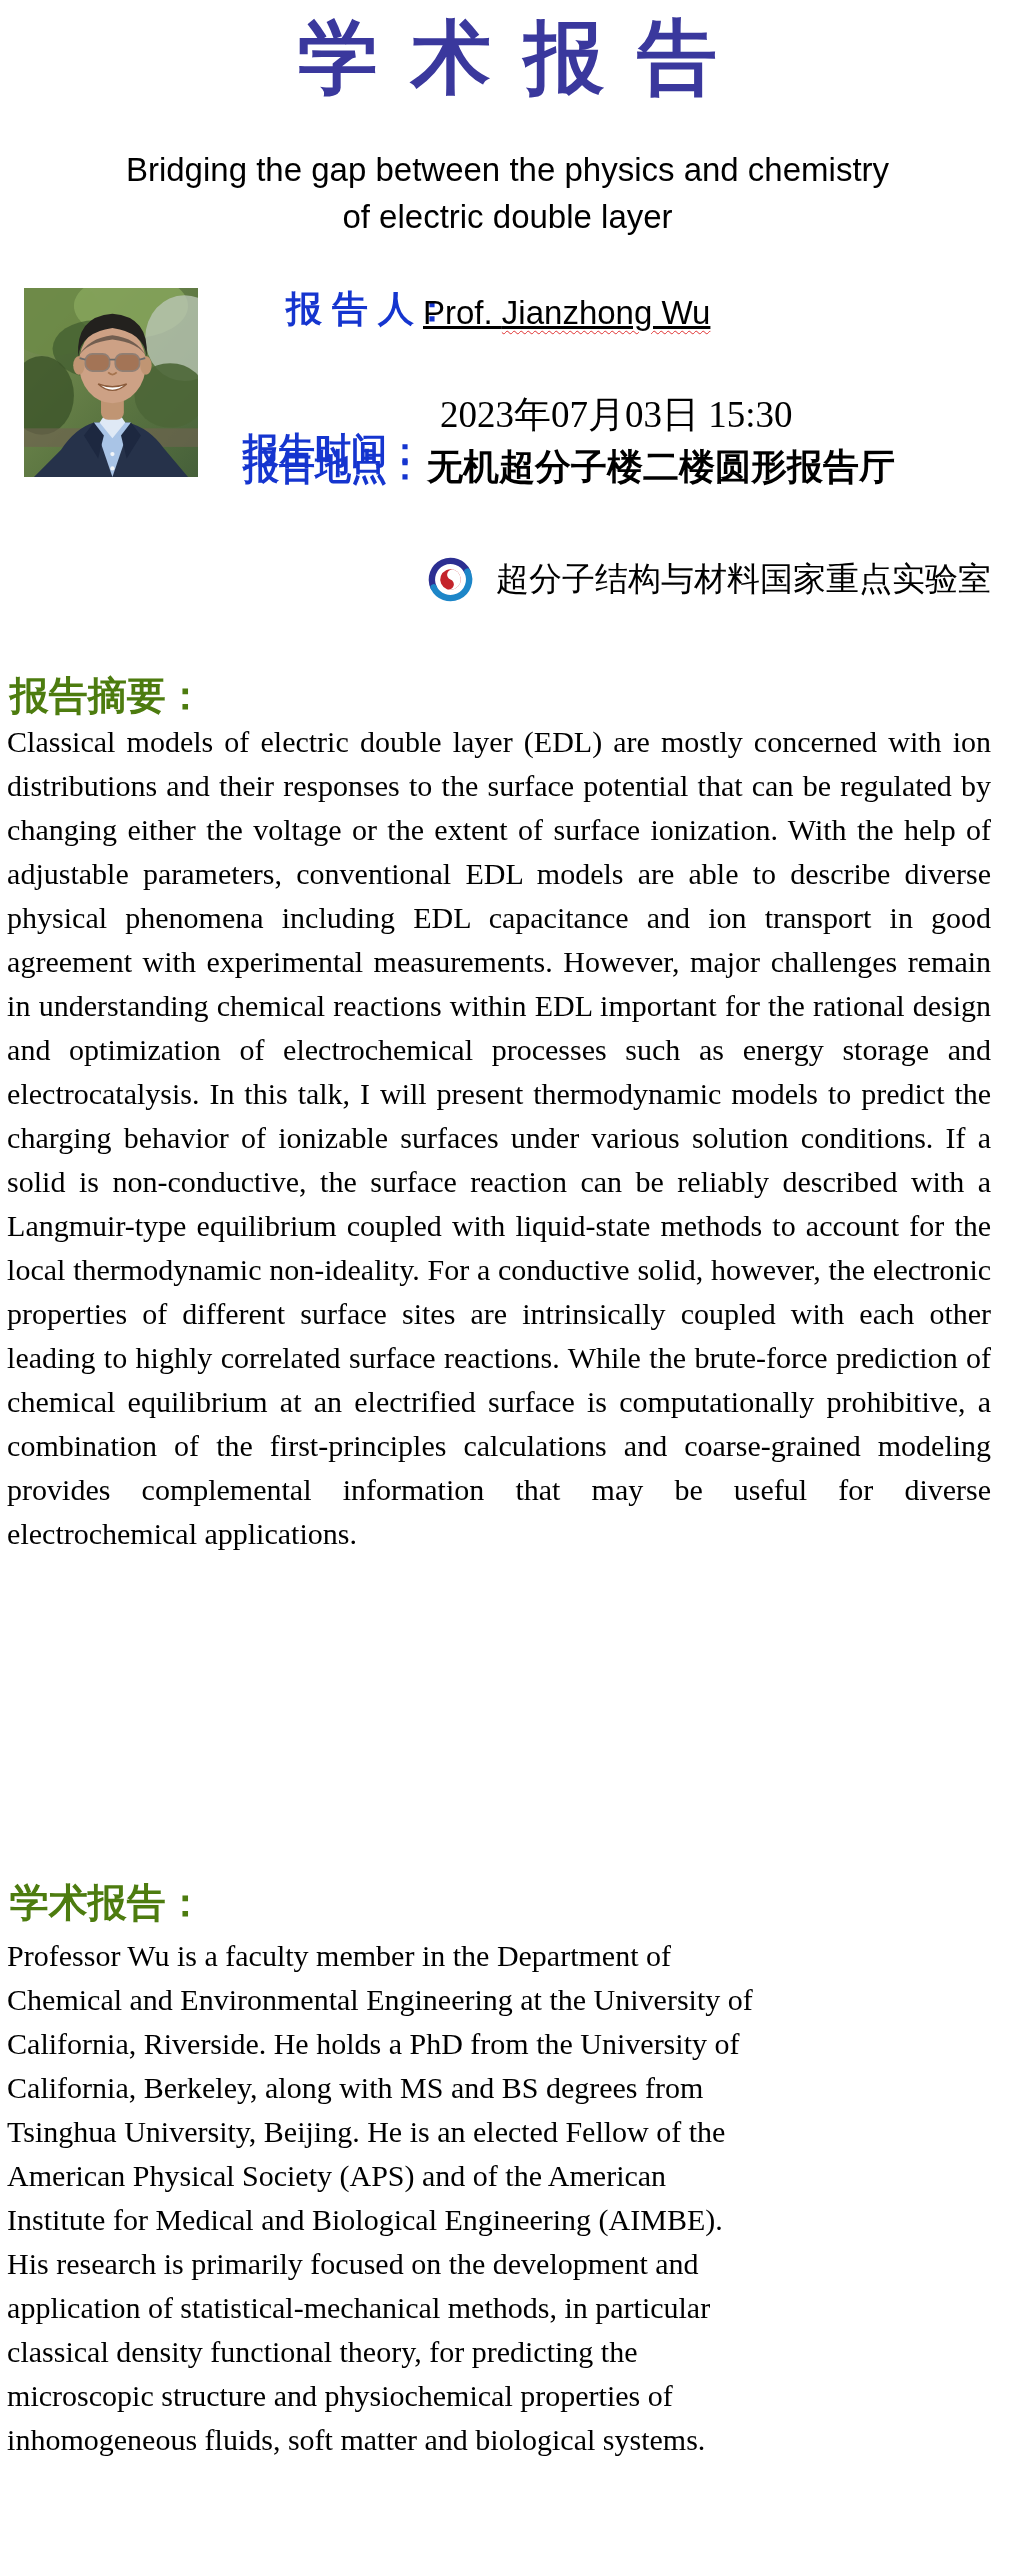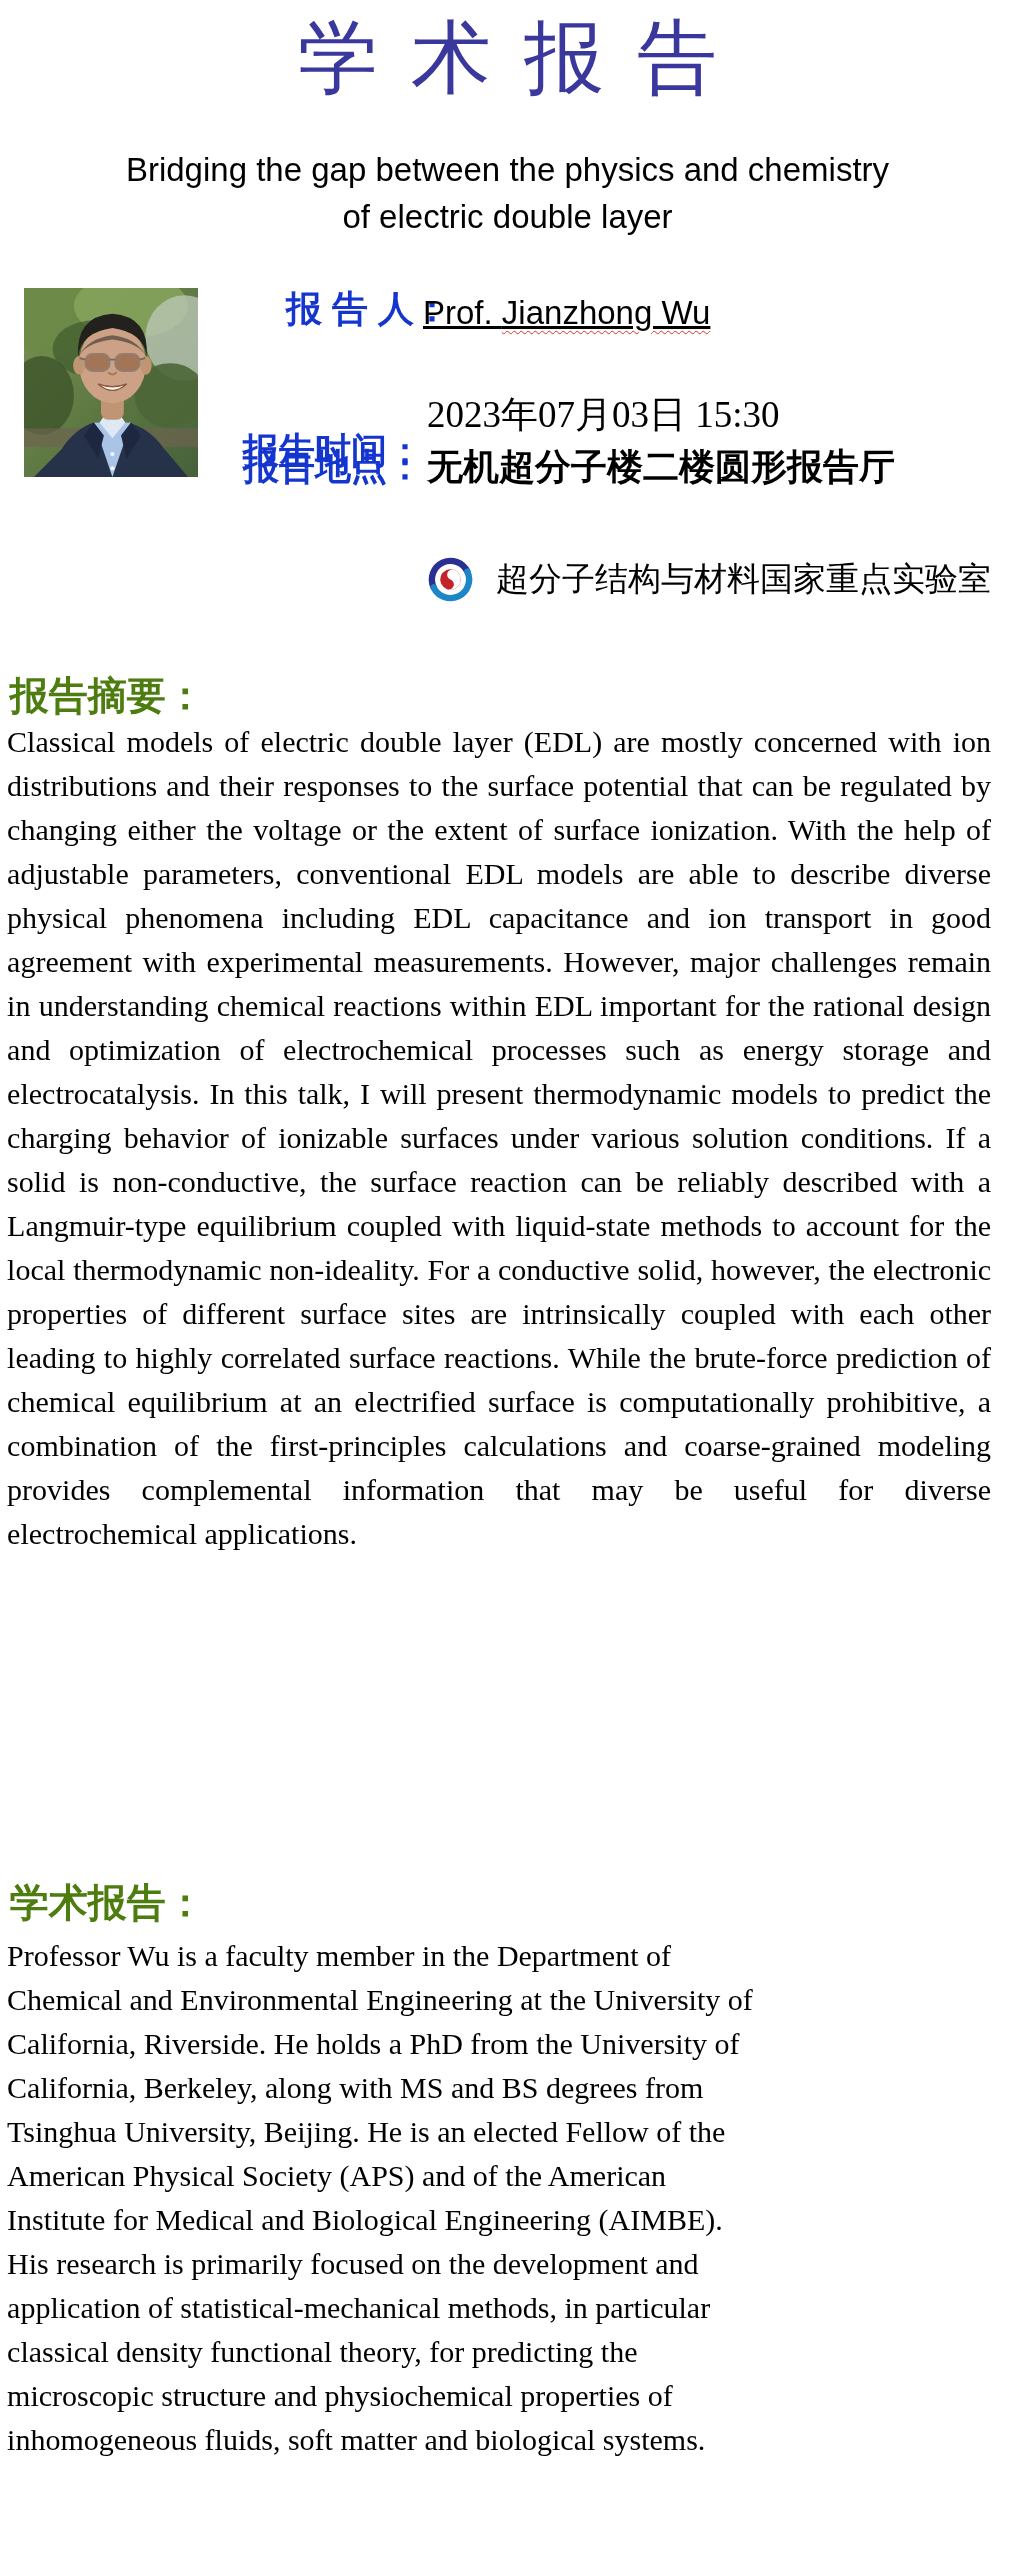--- a/index.html
+++ b/index.html
@@ -3,21 +3,21 @@
 <meta charset="utf-8">
 <style>
   html,body { margin:0; padding:0; background:#ffffff; }
   .page {
     position:relative; width:1015px; height:2576px; background:#fff;
     font-family:"Liberation Serif","DejaVu Serif",serif; color:#000; overflow:hidden;
   }
   .title {
     position:absolute; top:13px; left:0; width:100%; margin:0;
     text-align:center; font-family:"Liberation Sans","DejaVu Sans",sans-serif;
-    font-weight:400; font-size:80px; line-height:90px;
+    font-weight:700; font-size:80px; line-height:90px;
     letter-spacing:33px; padding-left:33px; box-sizing:border-box;
     color:#3a389d;
   }
   .subtitle {
     position:absolute; top:146px; left:0; width:100%;
     text-align:center; font-family:"Liberation Sans","DejaVu Sans",sans-serif;
     font-size:33px; line-height:47px; white-space:pre-line; color:#000;
   }
   .photo { position:absolute; left:23.6px; top:288px; width:174px; height:189px; }
   .photo svg { display:block; width:100%; height:100%; }
@@ -26,21 +26,21 @@
     position:absolute; left:243px; white-space:pre;
     font-family:"Liberation Sans","DejaVu Sans",sans-serif;
     font-weight:bold; font-size:36px; line-height:40px; color:#1535cf;
   }
   .info-value { position:absolute; white-space:pre; font-size:36px; line-height:41px; color:#000; }
   .sans-val { font-family:"Liberation Sans","DejaVu Sans",sans-serif; font-size:33px;text-decoration:underline; }
   .lbl-speaker { top:289px;margin-left:43px; }
   .val-speaker { top:292px; left:423px; }
   .val-affil   { top:345px; left:435px; }
   .lbl-time    { top:395px;margin-top:36px; }
-  .val-time    { top:394px; left:427px; font-size:37px; }
+  .val-time    { top:394px; left:440px; font-size:37px; }
   .lbl-venue   { top:447px; }
   .val-venue   { top:447px; left:427px; font-weight:bold; font-size:36px; }
   .wavy {
     text-decoration-line:underline; text-decoration-style:wavy;
     text-decoration-color:#e03131; text-decoration-thickness:1.4px;
     text-underline-offset:6.4px;
   }
   .lab { position:absolute; left:426px; top:546px; height:66px; display:flex; align-items:center; }
   .lab-logo { width:49px; height:61px; flex:0 0 auto; }
   .lab-name { font-size:33px; color:#000; white-space:pre; margin-left:21px; }

